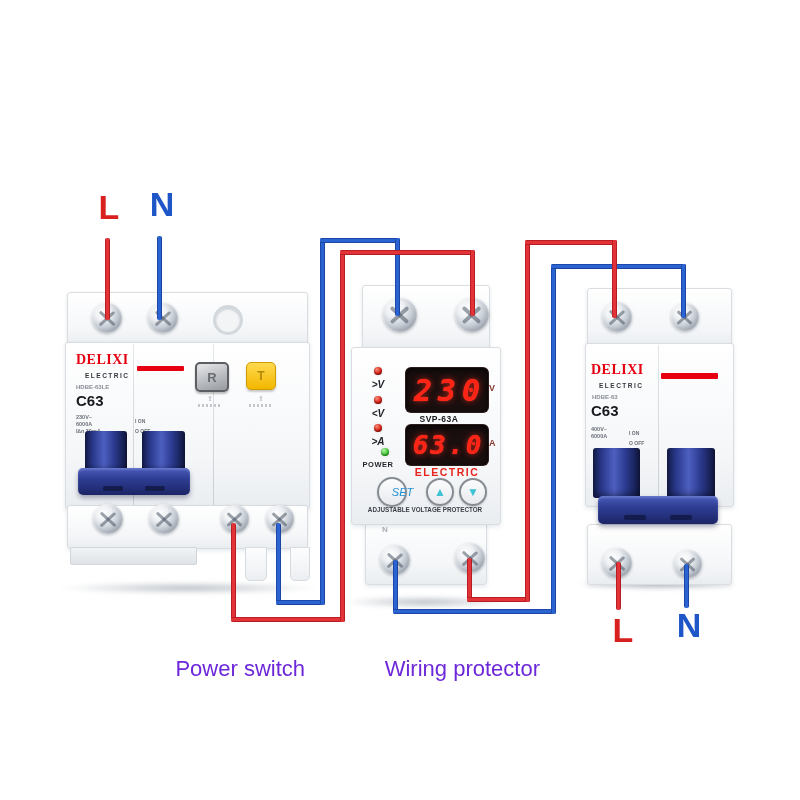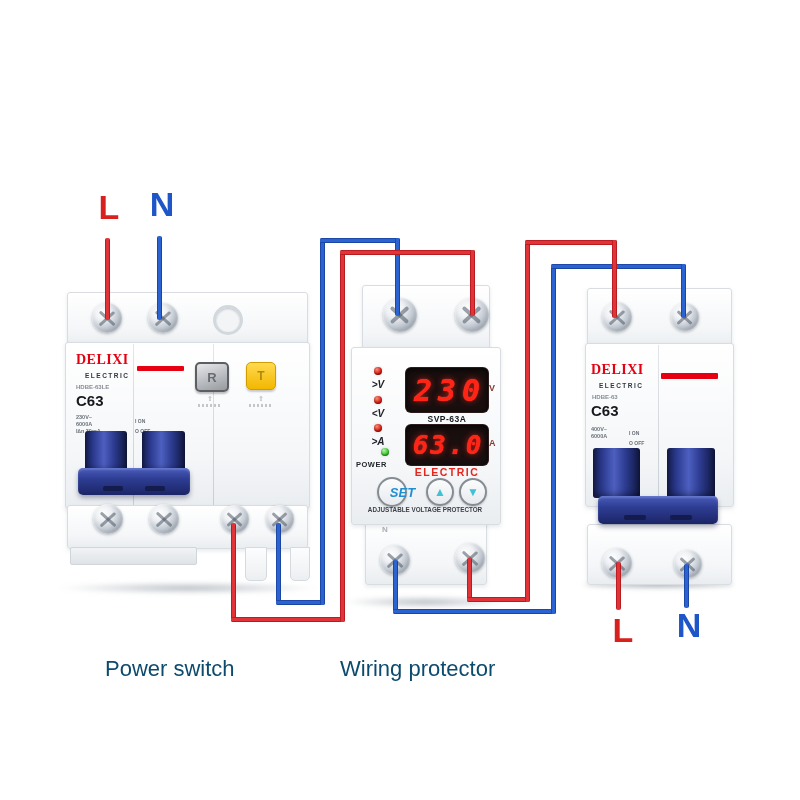--- a/index.html
+++ b/index.html
@@ -42,26 +42,26 @@
   .d1 .digits{font-size:30px;letter-spacing:6px;margin-right:-6px;}
   .d2 .digits{font-size:26px;letter-spacing:2px;margin-right:-2px;}
   .unit{position:absolute;font-size:9px;font-weight:700;color:#8a3a30;}
   .vp-model{position:absolute;text-align:center;font-size:8.5px;font-weight:800;color:#16181c;letter-spacing:0.5px;}
   .vp-brand{position:absolute;text-align:center;font-size:10.5px;font-weight:800;color:#e8251d;letter-spacing:1.5px;}
   .tagline{position:absolute;text-align:center;font-size:6.3px;font-weight:800;color:#3a3f46;}
   .led{position:absolute;border-radius:50%;width:8px;height:8px;box-shadow:inset 0 -1px 2px rgba(0,0,0,.4),0 0 3px rgba(0,0,0,.15);}
   .led.red{background:radial-gradient(circle at 35% 30%,#ff8a78,#d31b10 60%,#8c0d06);}
   .led.green{background:radial-gradient(circle at 35% 30%,#b6f5a8,#37c52b 60%,#1d8a14);}
   .ledlab{position:absolute;width:32px;text-align:center;font-size:10px;font-weight:800;font-style:italic;color:#1c2026;}
-  .powerlab{position:absolute;width:44px;font-size:7.5px;font-weight:800;color:#23272d;letter-spacing:0.5px;}
+  .powerlab{position:absolute;width:44px;text-align:center;font-size:7.5px;font-weight:800;color:#23272d;letter-spacing:0.5px;}
   .rbtn{position:absolute;border-radius:50%;background:linear-gradient(180deg,#fbfcfd,#e8eaee);border:2px solid #868c93;display:flex;align-items:center;justify-content:center;box-shadow:0 1px 2px rgba(0,0,0,.2);}
-  .rbtn .set{color:#1f8fd0;font-size:13px;font-weight:700;font-style:italic;margin-left:21px;}
+  .rbtn .set{color:#1f8fd0;font-size:11px;font-weight:400;font-style:italic;margin-left:21px;}
   .rbtn .tri{color:#3fc3d4;font-size:12px;line-height:1;}
   .mark-n{position:absolute;font-size:8px;color:#a7adb4;font-weight:700;}
-  .caption{position:absolute;width:200px;text-align:left;font-size:22px;color:#0c4a6e;}
+  .caption{position:absolute;width:200px;text-align:right;font-size:22px;color:#6d28d9;}
   .gshadow{position:absolute;height:12px;background:radial-gradient(ellipse at center,rgba(130,140,152,.55),rgba(130,140,152,0) 72%);filter:blur(2px);z-index:2;}
 </style>
 </head>
 <body>
 
 <div class="canvas">
 
 
   <div class="lab red" style="left:94px;top:190px">L</div>
   <div class="lab blue" style="left:147px;top:187px">N</div>
@@ -165,21 +165,21 @@
     <div class="ledlab" style="left:12px;top:123px">&lt;V</div>
     <div class="led red" style="left:24px;top:139px"></div>
     <div class="ledlab" style="left:12px;top:151px">&gt;A</div>
     <div class="led green" style="left:31px;top:163px"></div>
     <div class="powerlab" style="left:6px;top:175px">POWER</div>
 
     <div class="display d1" style="left:56px;top:83px;width:82px;height:44px">
       <span class="digits">230</span>
     </div>
     <div class="unit" style="left:139px;top:98px">V</div>
-    <div class="vp-model" style="left:56px;top:129px;width:82px">SVP-63A</div>
+    <div class="vp-model" style="left:48px;top:129px;width:82px">SVP-63A</div>
     <div class="display d2" style="left:56px;top:140px;width:82px;height:40px">
       <span class="digits">63.0</span>
     </div>
     <div class="unit" style="left:139px;top:153px">A</div>
 
     <div class="vp-brand" style="left:56px;top:181px;width:82px">ELECTRIC</div>
 
     <div class="rbtn" style="left:27px;top:192px;width:26px;height:26px">
       <span class="set">SET</span>
     </div>

